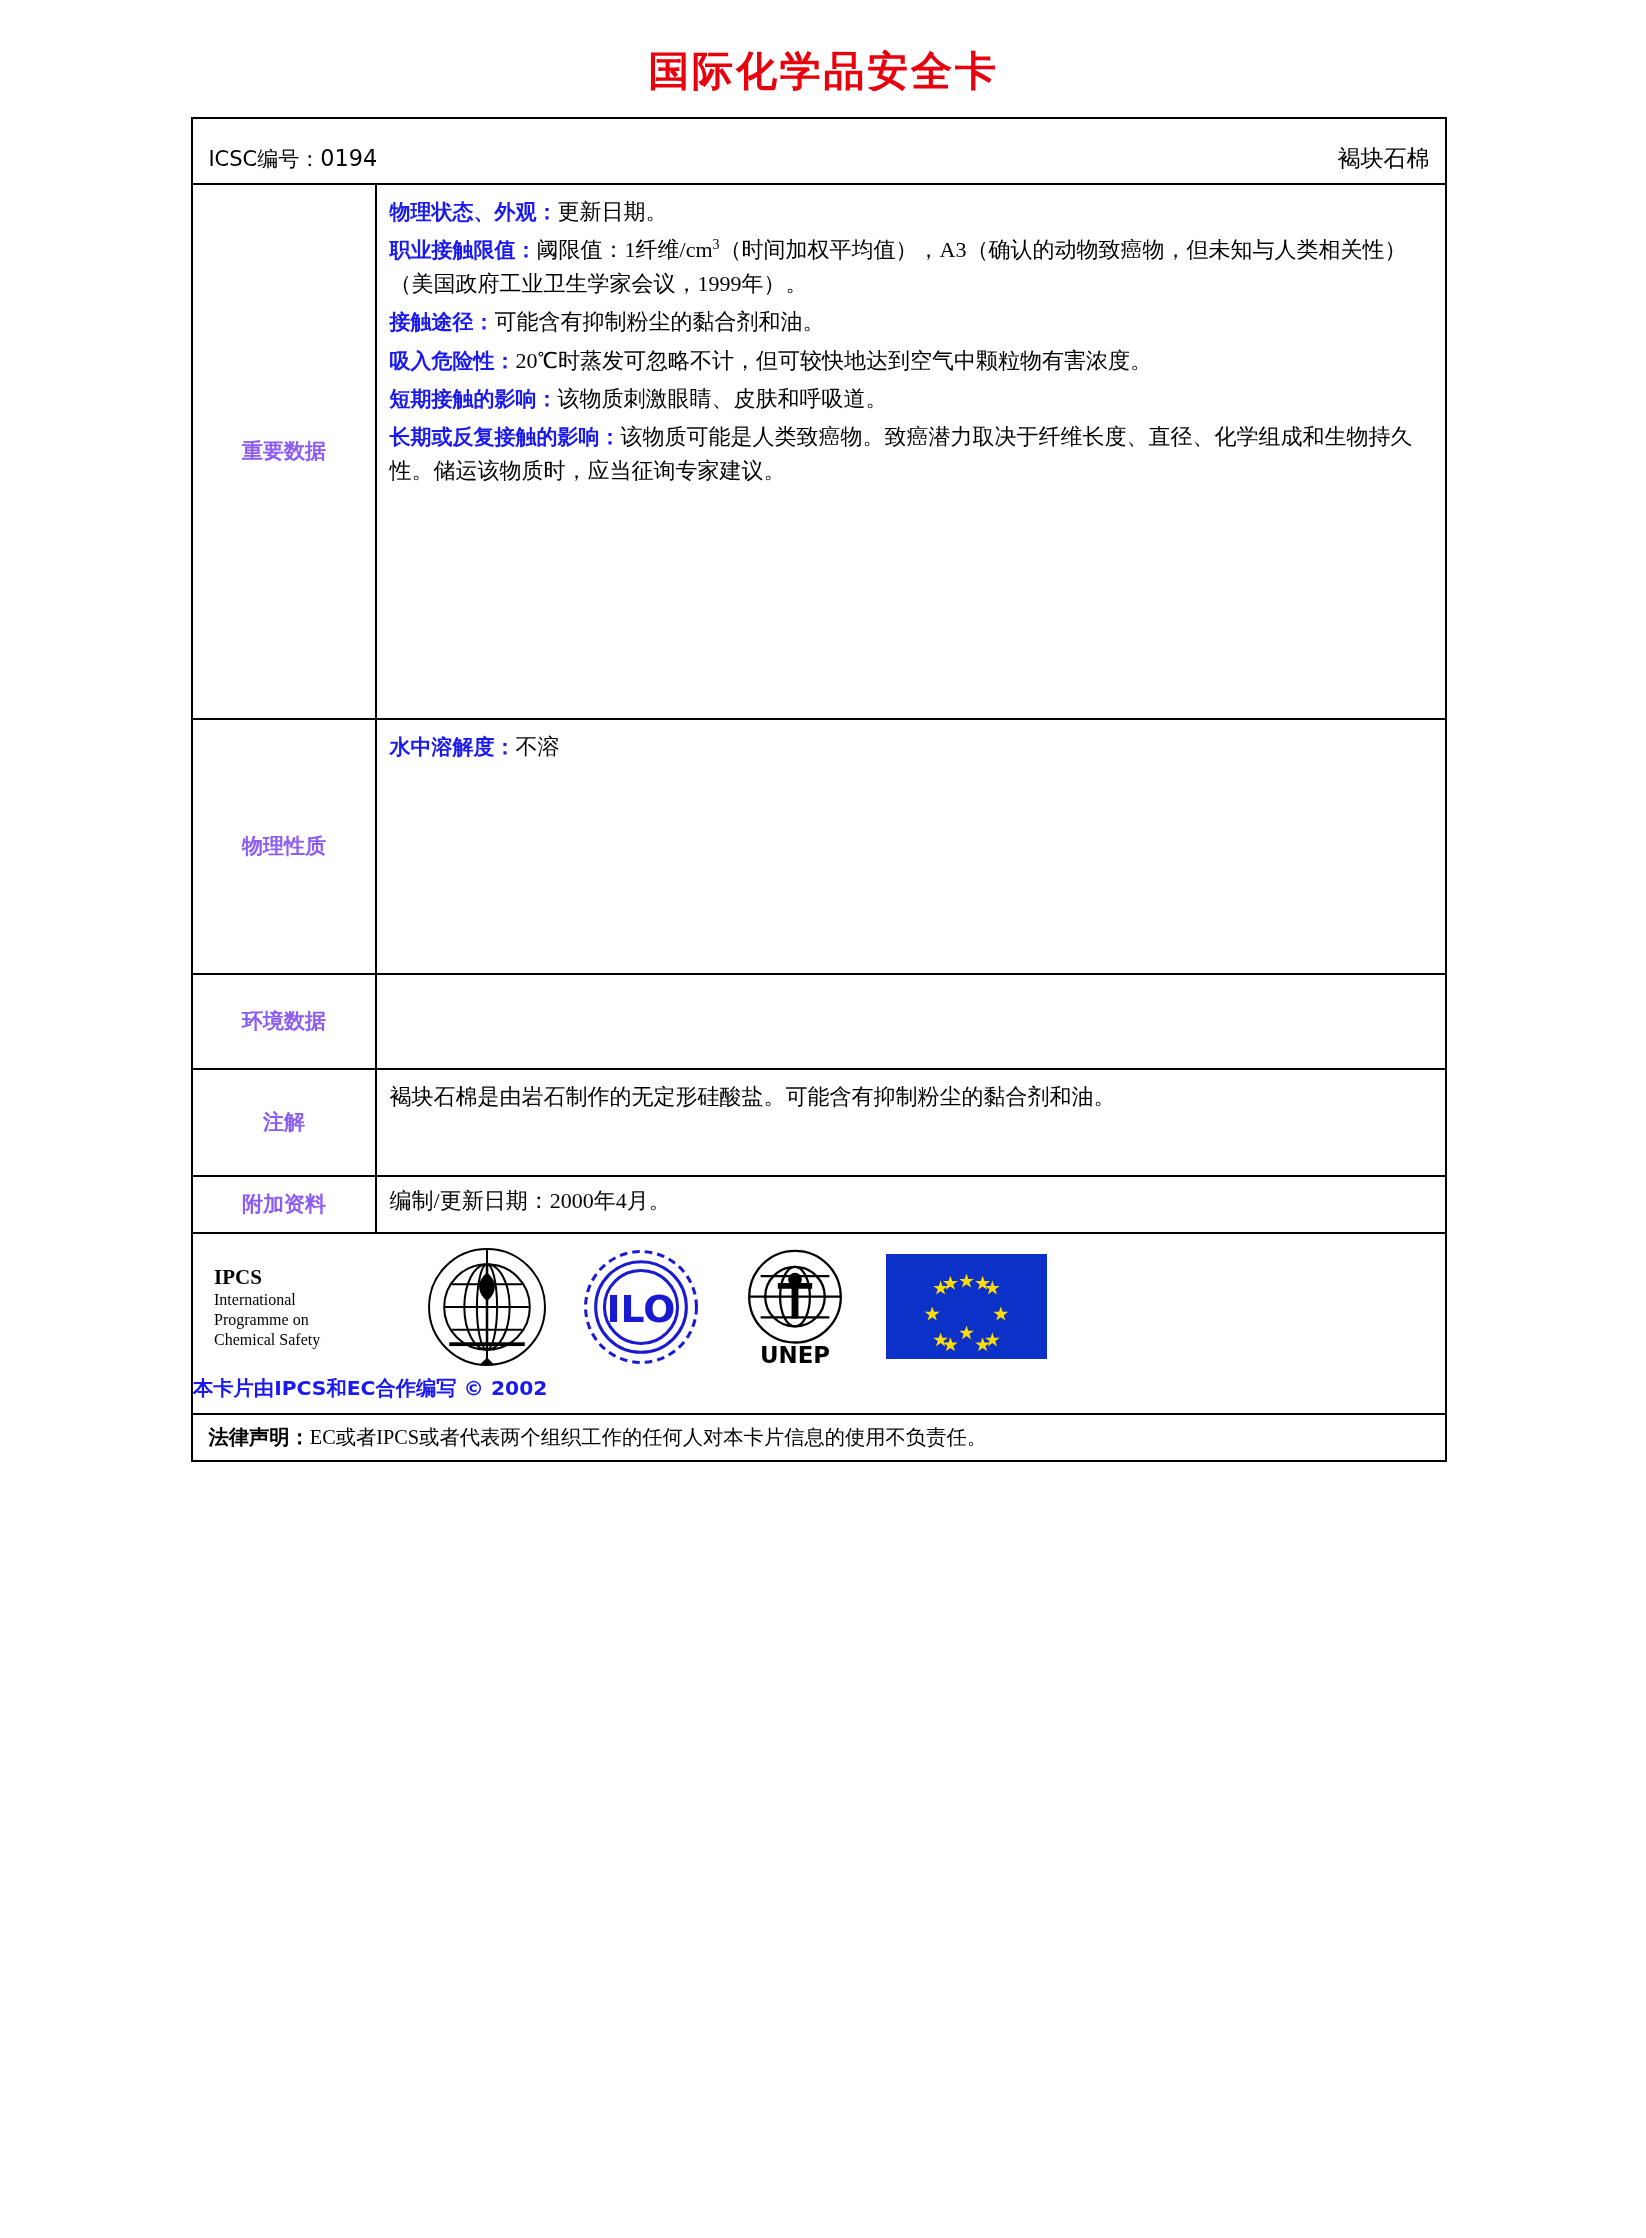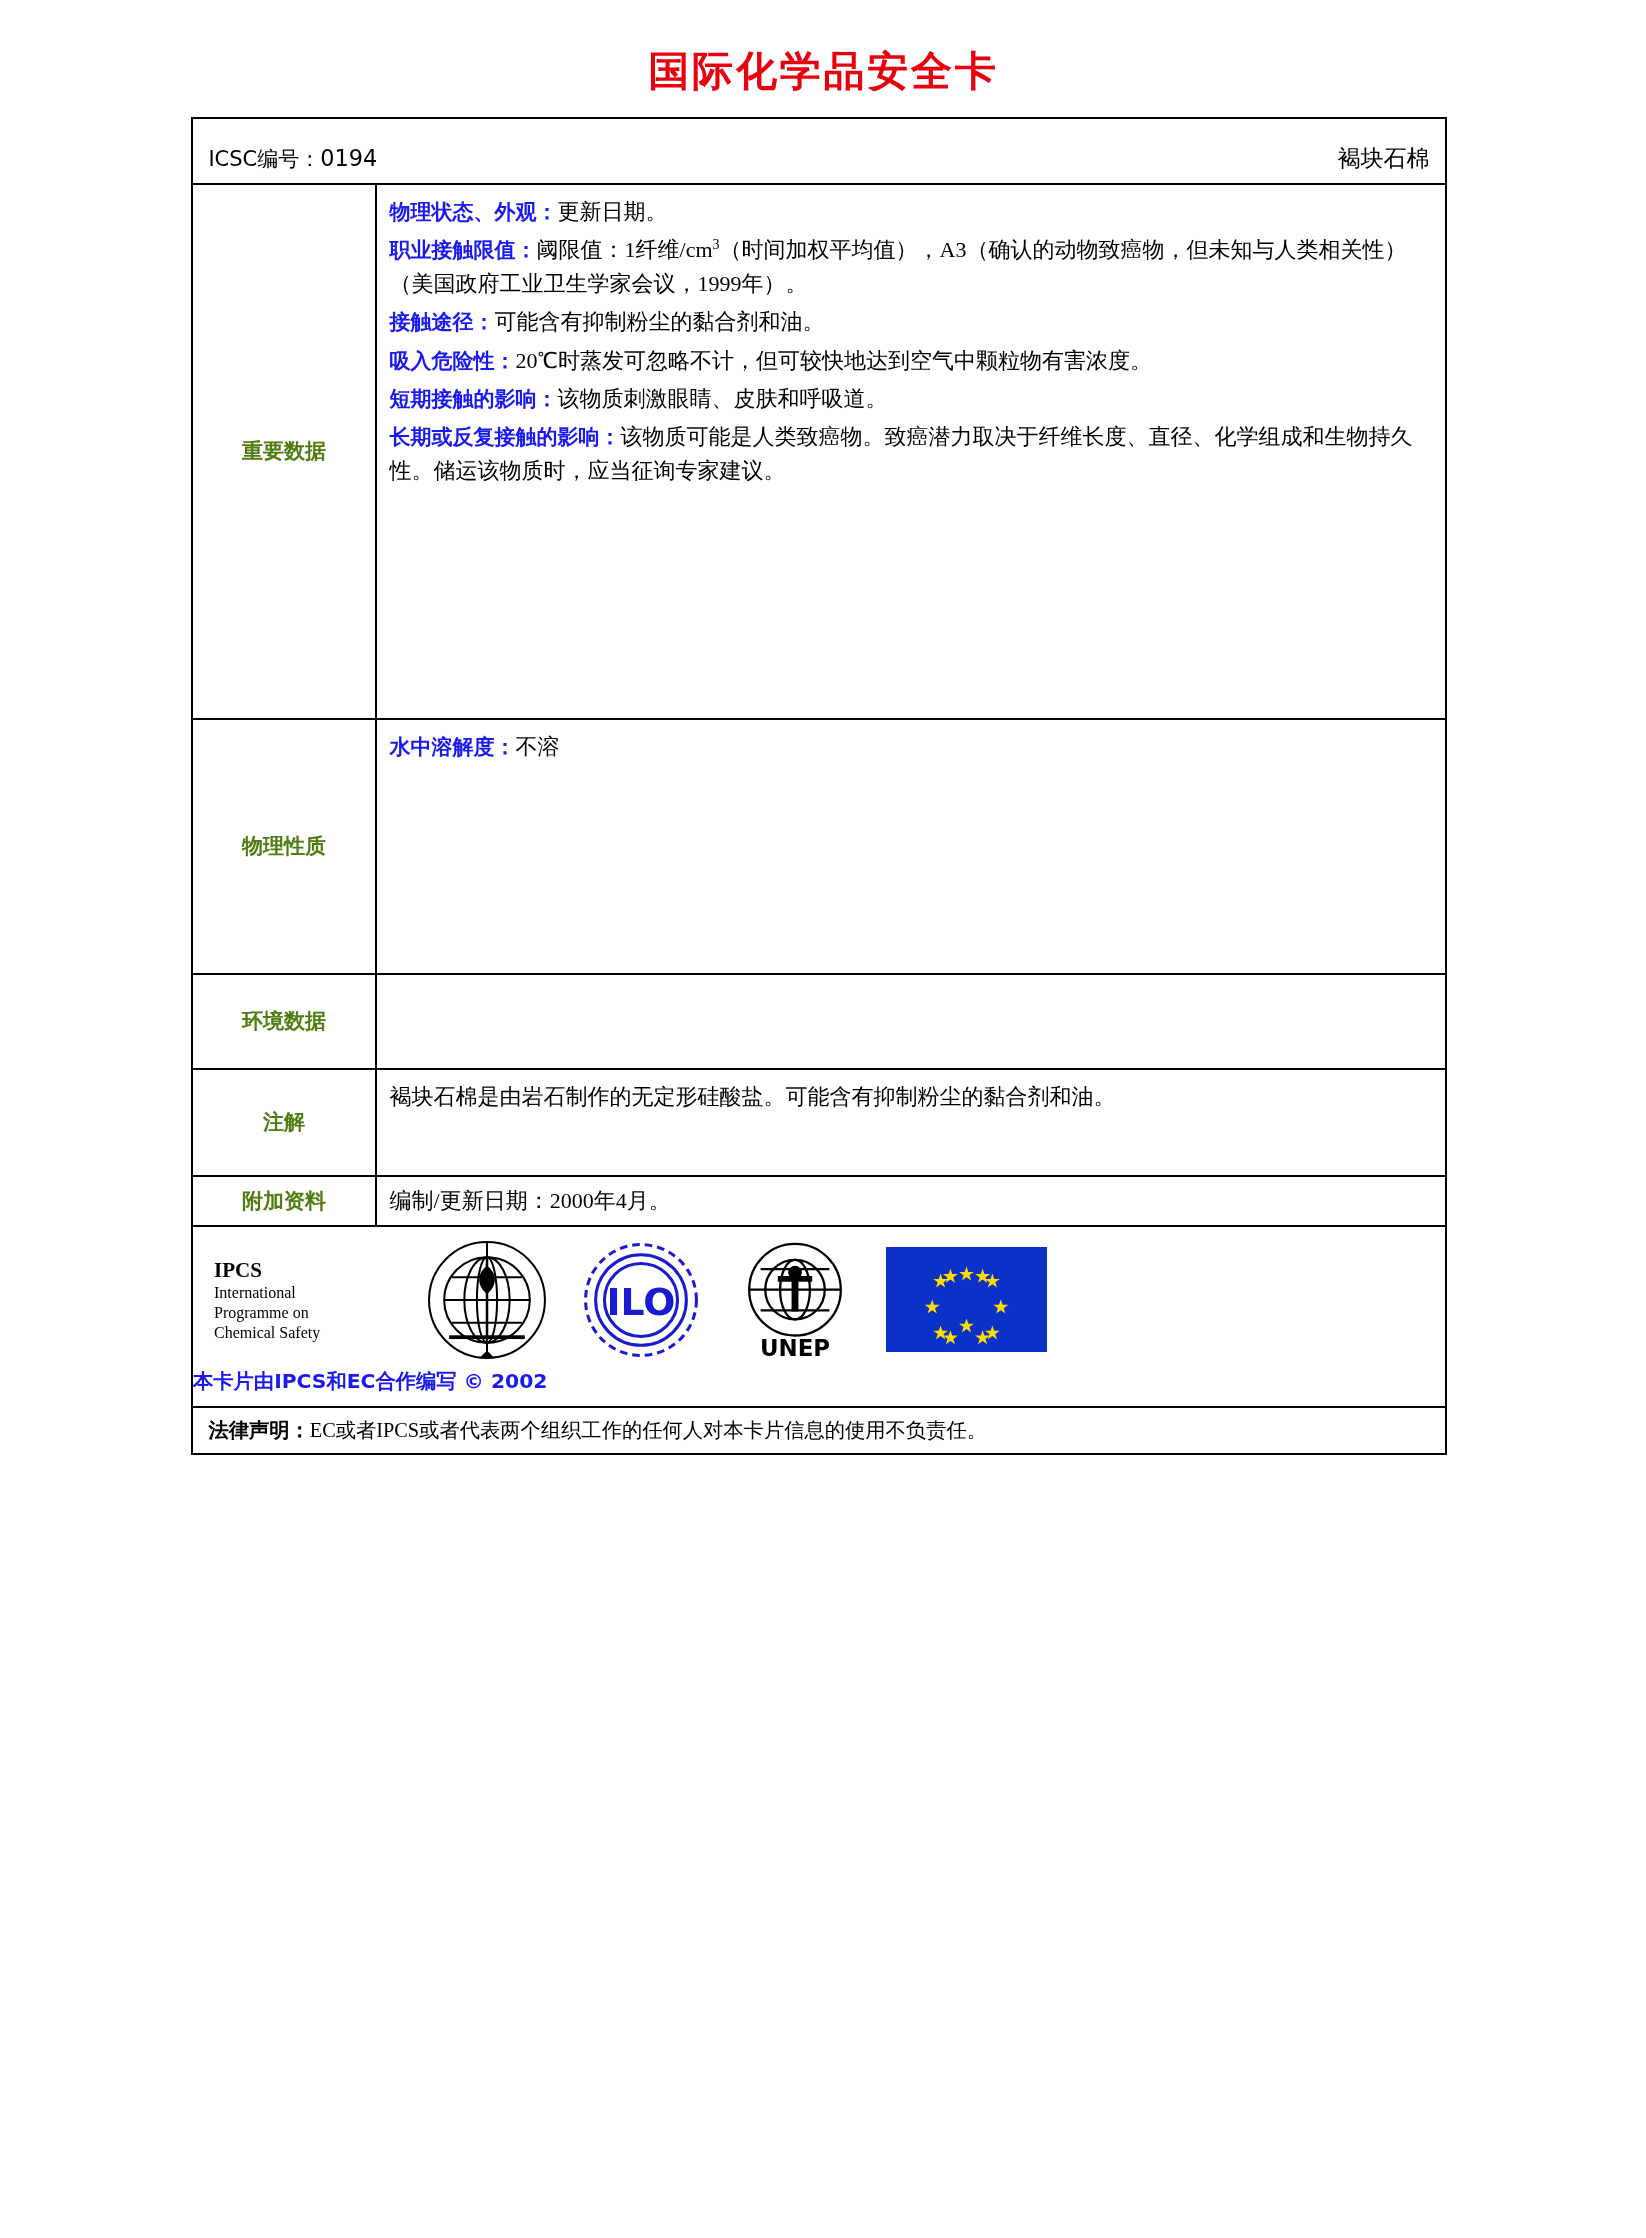--- a/index.html
+++ b/index.html
@@ -49,21 +49,21 @@
   .row:last-child { border-bottom: none; }
   .cell-label {
     width: 184px;
     min-width: 184px;
     border-right: 2.1px solid #000000;
     box-sizing: border-box;
     display: flex;
     align-items: center;
     justify-content: center;
     text-align: center;
-    color: #4d7c0f;
+    color: #8b5cf6;
     font-family: "DejaVu Sans", sans-serif;
     font-weight: bold;
     font-size: 21px;
   }
   .cell-body {
     flex: 1;
     box-sizing: border-box;
     padding: 9.8px 12.6px 12.6px 12.6px;
     font-size: 22px;
     line-height: 1.55;
@@ -100,21 +100,21 @@
   }
   .kv-val {
     font-family: "Liberation Serif", serif;
     font-size: 22px;
   }
   sup.exp { font-size: 14px; vertical-align: super; }
   .important-body { min-height: 533px; }
   .phys-body { min-height: 253px; }
   .env-body { min-height: 93px; }
   .notes-body { min-height: 105px; }
-  .extra-body { min-height: 34px; padding-top: 7px; padding-bottom: 7px; }
+  .extra-body { min-height: 34px; padding-top: 7px; padding-bottom: 14px; }
   .extra-label { font-size: 21px; }
   .row-extra .cell-label { padding: 5.6px 0; }
   
   .logo-row {
     border-bottom: 2.1px solid #000000;
     box-sizing: border-box;
     padding: 9.8px 0 4.2px 0;
   }
   .logos {
     display: flex;

